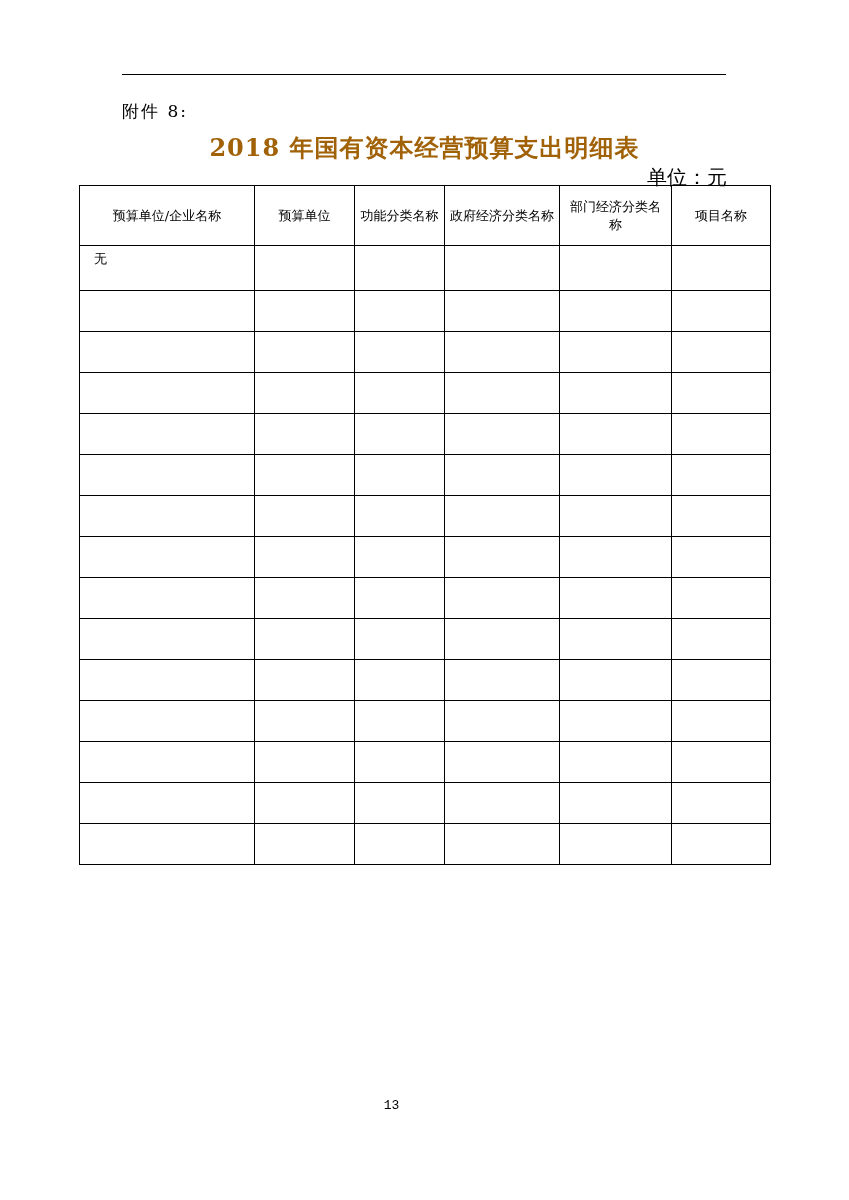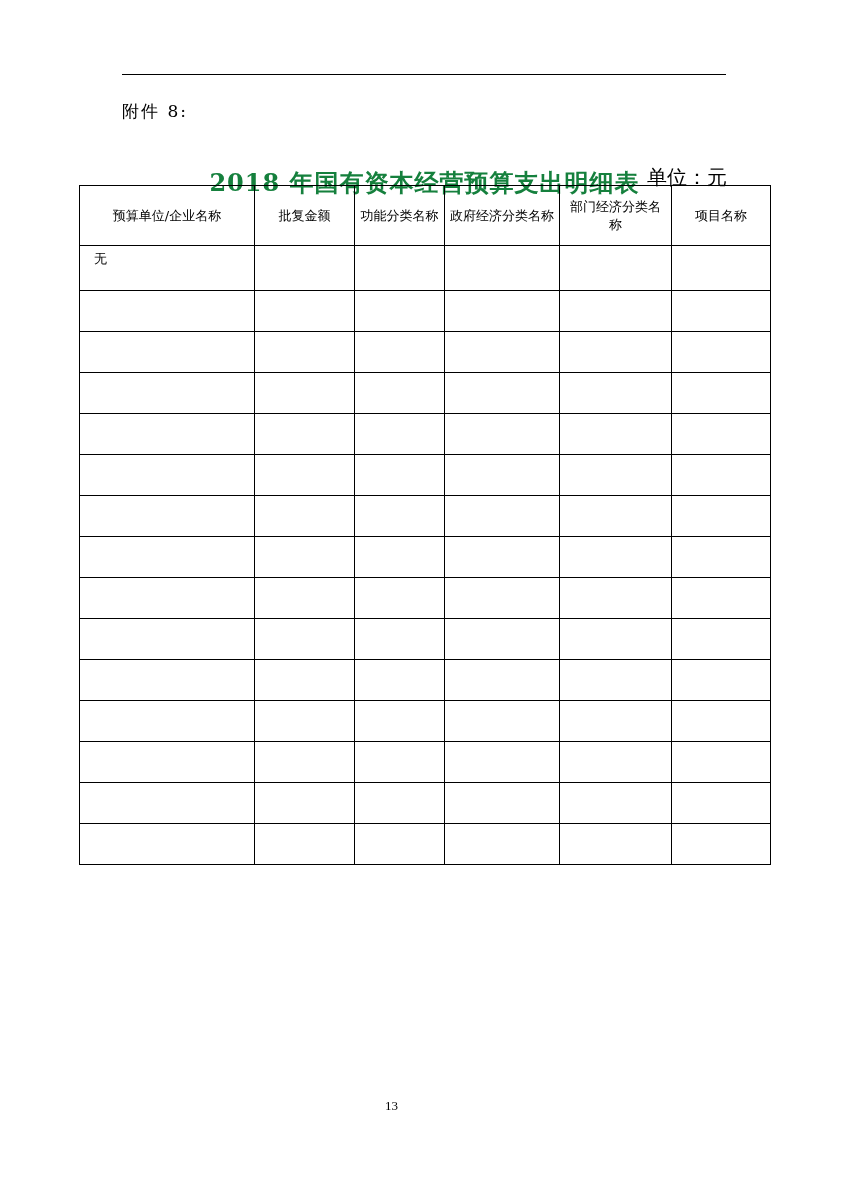--- a/index.html
+++ b/index.html
@@ -43,22 +43,21 @@
   .doc-title {
     position: absolute;
     left: 0;
     top: 132px;
     width: 849px;
     text-align: center;
     font-family: "DejaVu Serif", "Liberation Serif", serif;
     font-size: 24px;
     font-weight: bold;
     letter-spacing: 1px;
-    color: #15803d;
-    margin-top: 35px;
+    color: #a16207;
   }
   .unit-note {
     position: absolute;
     right: 122px;
     top: 164px;
     font-family: "DejaVu Sans", "Liberation Sans", sans-serif;
     font-size: 20px;
     color: #000;
   }
   table.budget {
@@ -99,21 +98,21 @@
   .col-3 { width: 90px; }
   .col-4 { width: 115px; }
   .col-5 { width: 112px; }
   .col-6 { width: 99px; }
   .page-number {
     position: absolute;
     left: 0;
     top: 1098px;
     width: 783px;
     text-align: center;
-    font-family: Liberation Serif, serif;
+    font-family: Liberation Mono, monospace;
     font-size: 13px;
     color: #000;
   }
 </style>
 </head>
 <body>
 
 <div class="page">
 
   <div class="header-rule"></div>
@@ -129,21 +128,21 @@
       <col class="col-1">
       <col class="col-2">
       <col class="col-3">
       <col class="col-4">
       <col class="col-5">
       <col class="col-6">
     </colgroup>
     <thead>
       <tr>
         <th>预算单位/企业名称</th>
-        <th>批复金额</th>
+        <th>预算单位</th>
         <th>功能分类名称</th>
         <th>政府经济分类名称</th>
         <th>部门经济分类名称</th>
         <th>项目名称</th>
       </tr>
     </thead>
     <tbody>
       <tr>
         <td class="cell first-col-cell">无</td>
         <td class="cell"></td>

